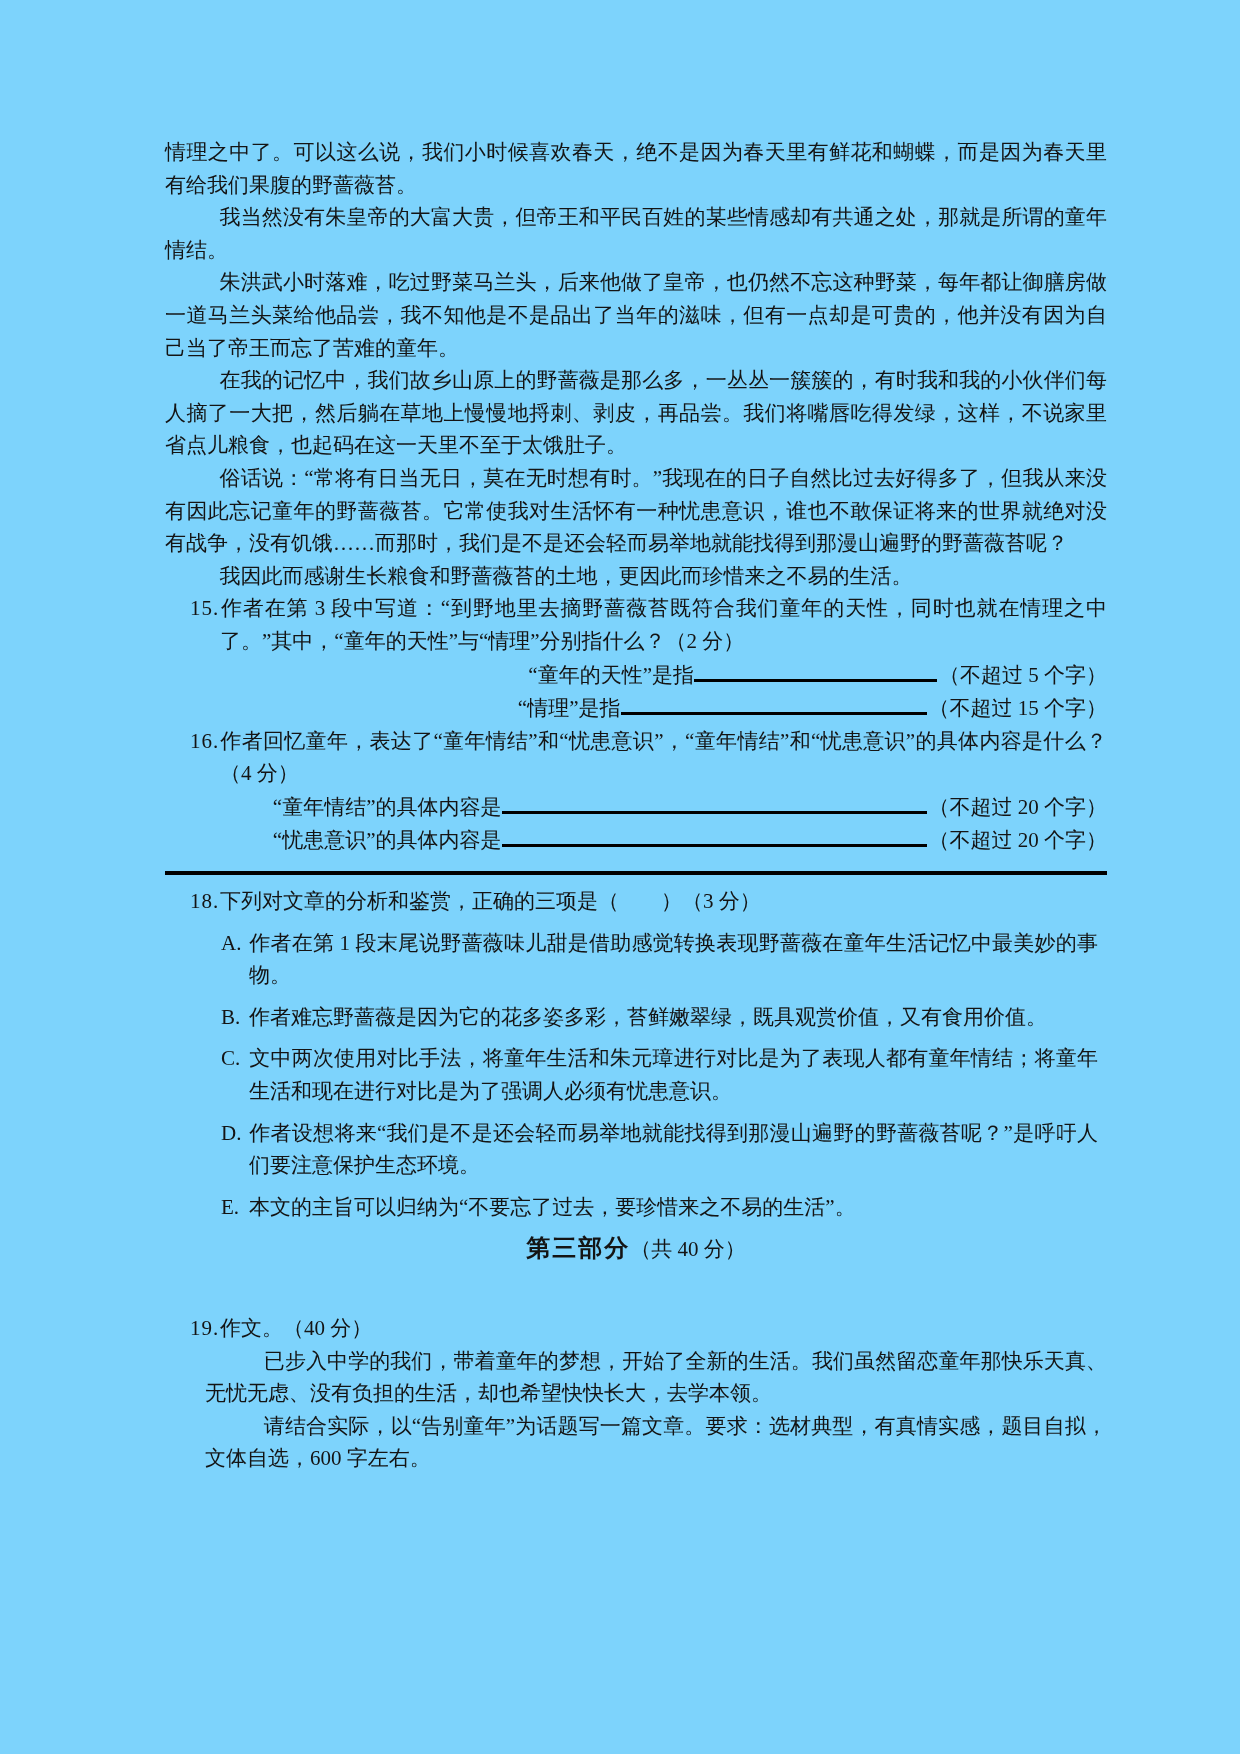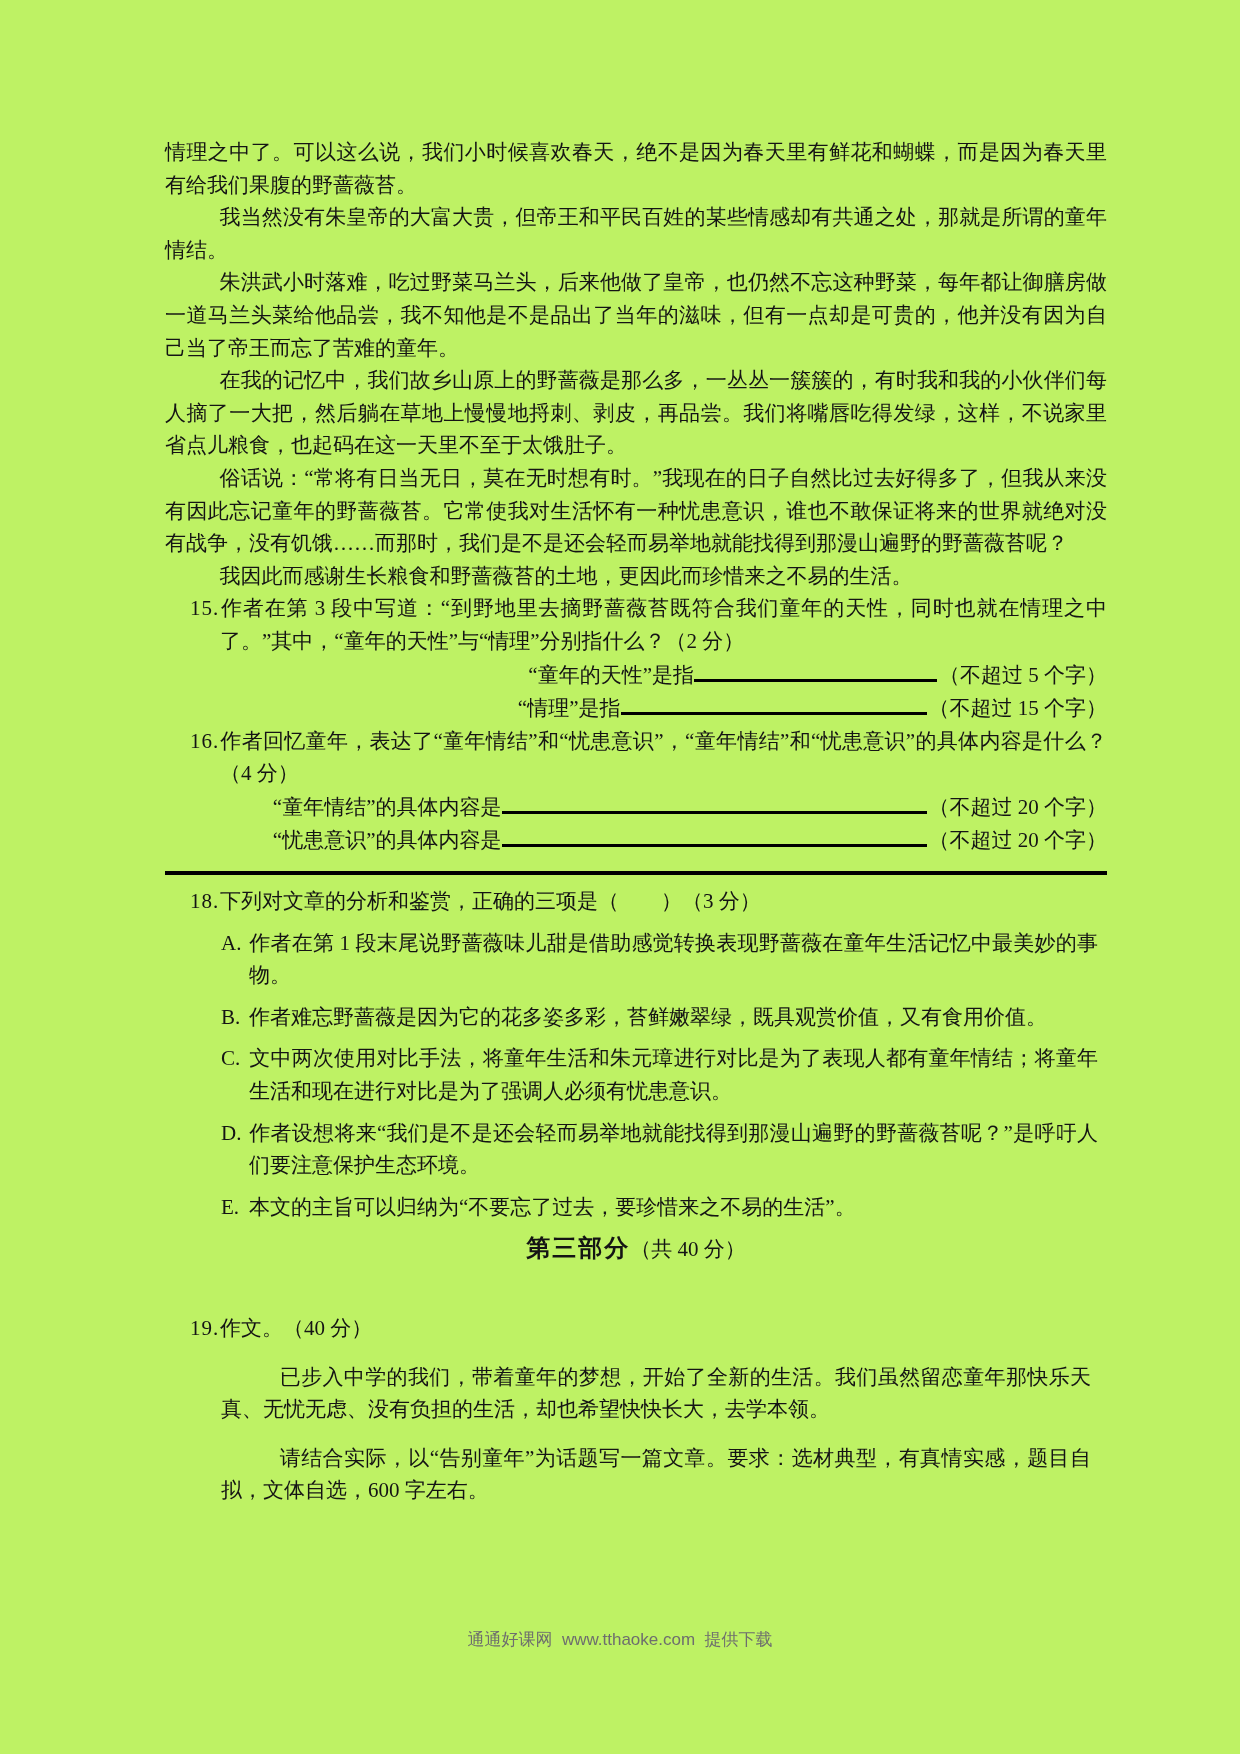--- a/index.html
+++ b/index.html
@@ -1,19 +1,19 @@
 <!DOCTYPE html>
 <html><head>
 <meta charset="utf-8">
 <style>
   html,body{margin:0;padding:0;background:#e8e8e8;}
   .page{
     position:relative;
     width:1240px;height:1754px;
-    background:#bef264;
+    background:#7dd3fc;
     font-family:"Liberation Serif","DejaVu Serif",serif;
     color:#141414;
     overflow:hidden;
   }
   .content{
     position:absolute;
     left:165px;top:136px;
     width:942px;
     font-size:21px;
     line-height:32.6px;
@@ -41,21 +41,21 @@
   .option{margin:9px;padding-left:75px;text-indent:-28px;}
   .opt-letter{display:inline-block;width:28px;text-indent:0;}
   .section-heading{
     margin:0 0 46px 0;
     text-align:center;
     text-indent:0;
   }
   .section-title{font-size:24px;font-weight:bold;letter-spacing:2px;}
   .section-score{font-size:21px;font-weight:normal;}
   .essay-block{margin-left:40px;}
-  .essay-para{margin:16px;text-indent:2.8em;}
+  .essay-para{margin:0;text-indent:2.8em;}
   .footer{
     position:absolute;
     top:1628px;left:0;width:100%;
     text-align:center;
     font-size:17px;
     color:#6e6e6e;
     font-family:"Liberation Sans","DejaVu Sans",sans-serif;
     white-space:pre;
   }
 </style>
@@ -121,14 +121,13 @@
     <div class="question">
       <span class="qnum">19.</span><span>作文。（40 分）</span>
     </div>
     <div class="essay-block">
       <p class="essay-para">已步入中学的我们，带着童年的梦想，开始了全新的生活。我们虽然留恋童年那快乐天真、无忧无虑、没有负担的生活，却也希望快快长大，去学本领。</p>
       <p class="essay-para">请结合实际，以“告别童年”为话题写一篇文章。要求：选材典型，有真情实感，题目自拟，文体自选，600 字左右。</p>
     </div>
 
   </div>
 
-  <div class="footer">通通好课网  www.tthaoke.com  提供下载</div>
 </div>
 
 </body></html>

